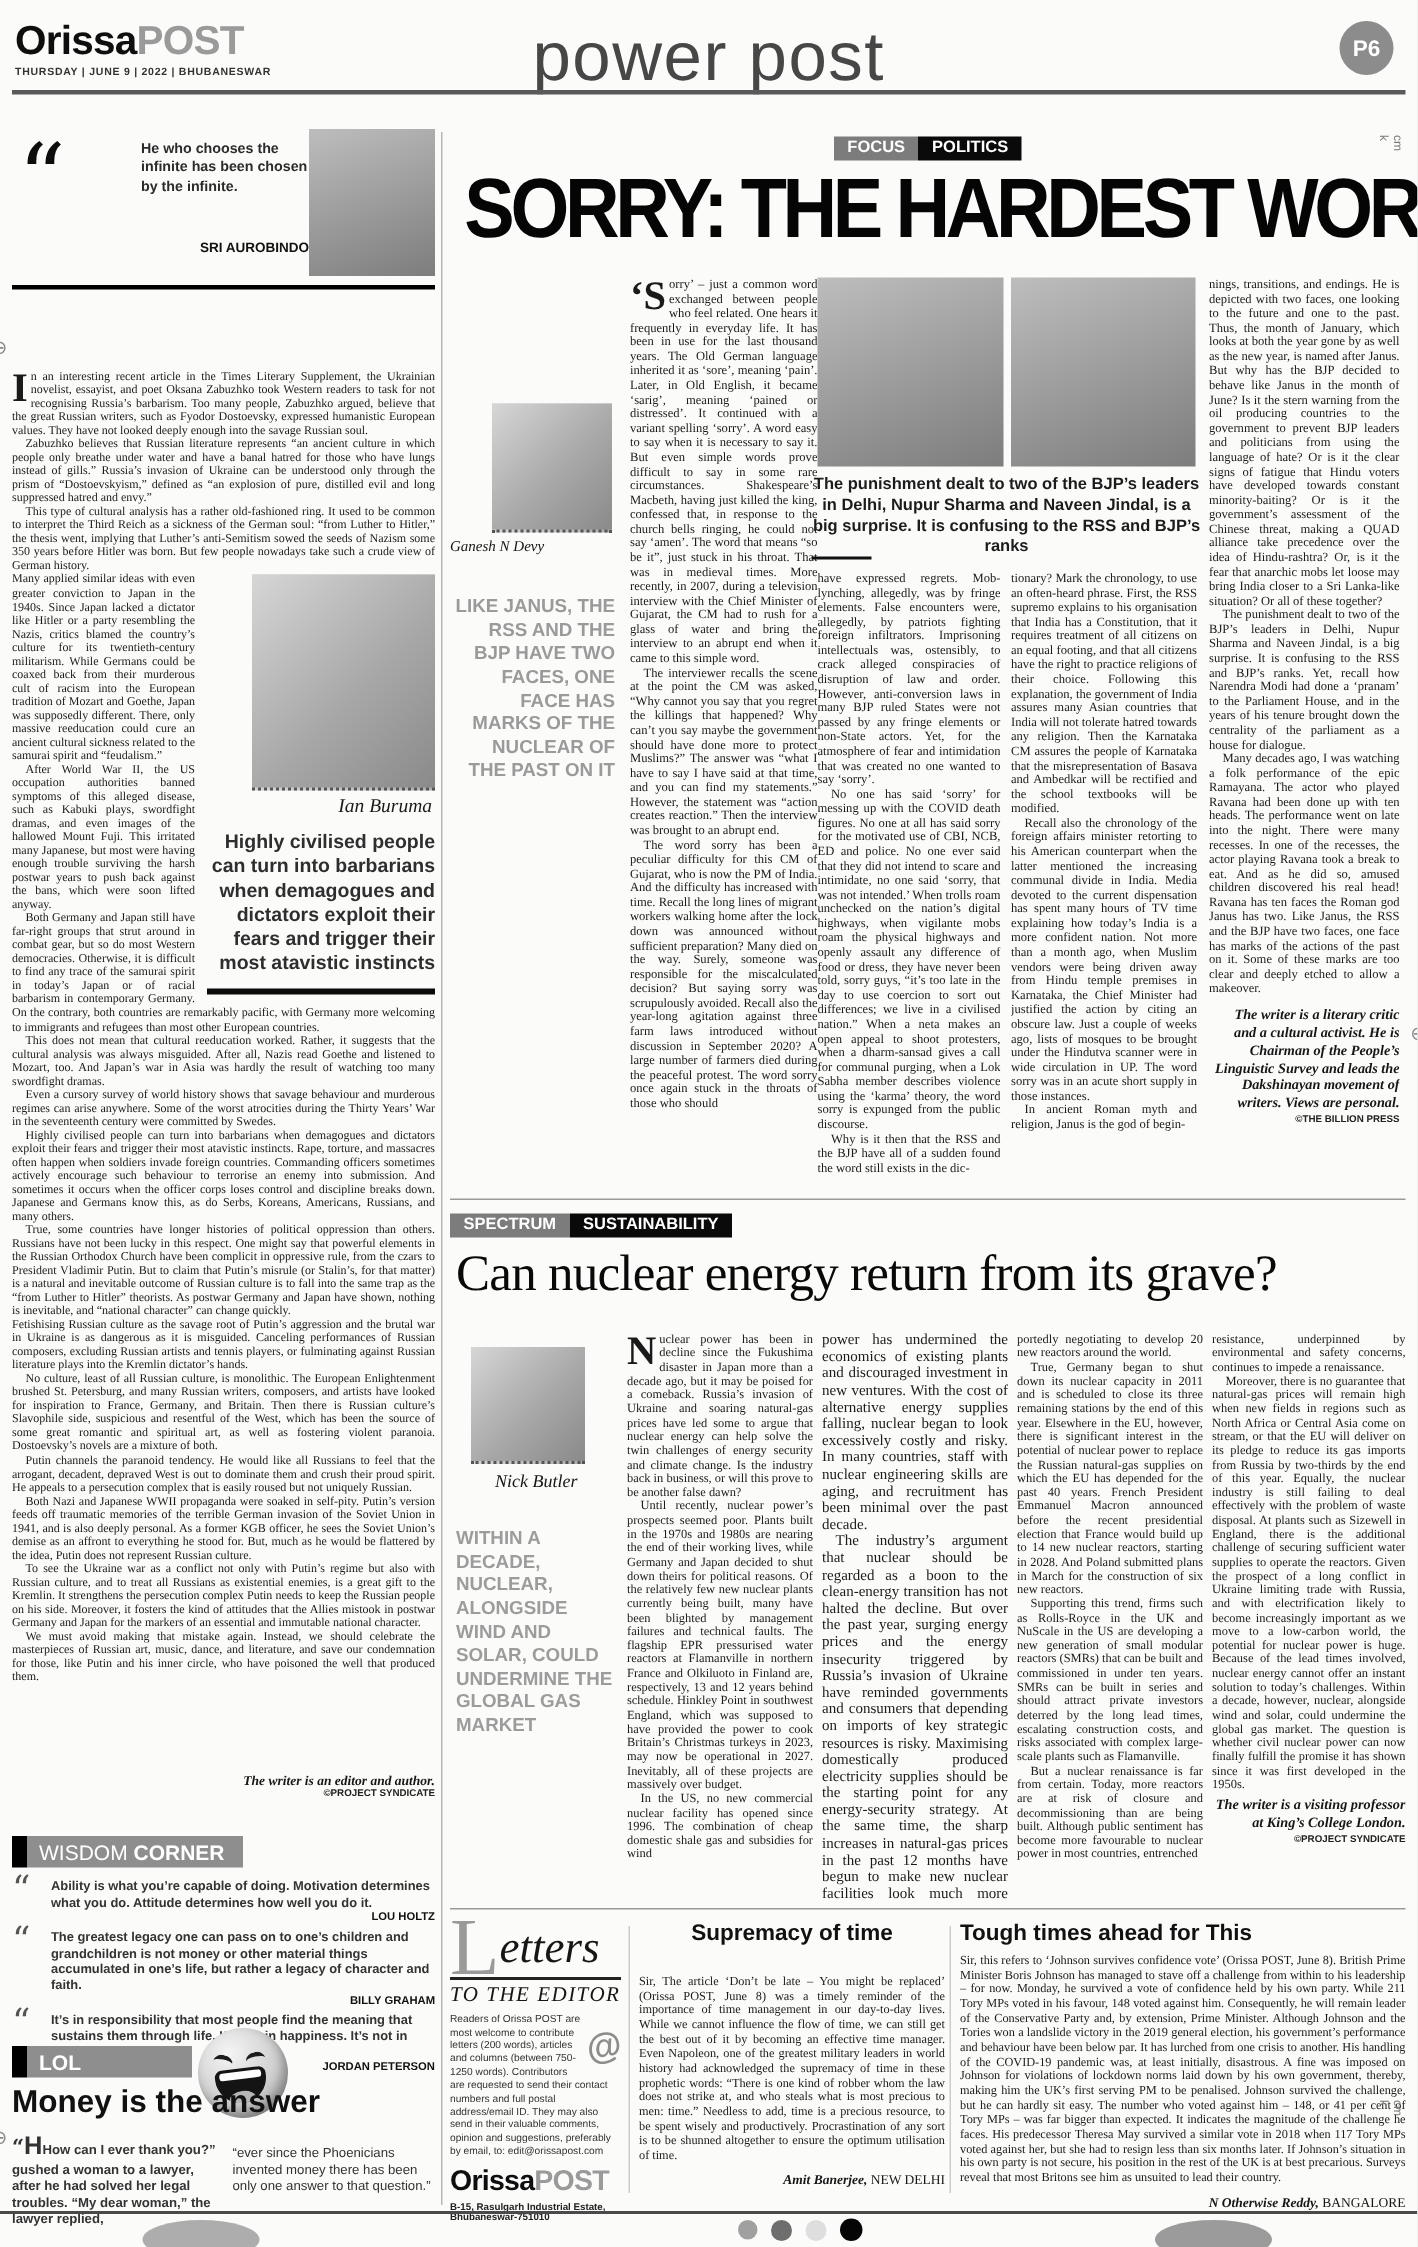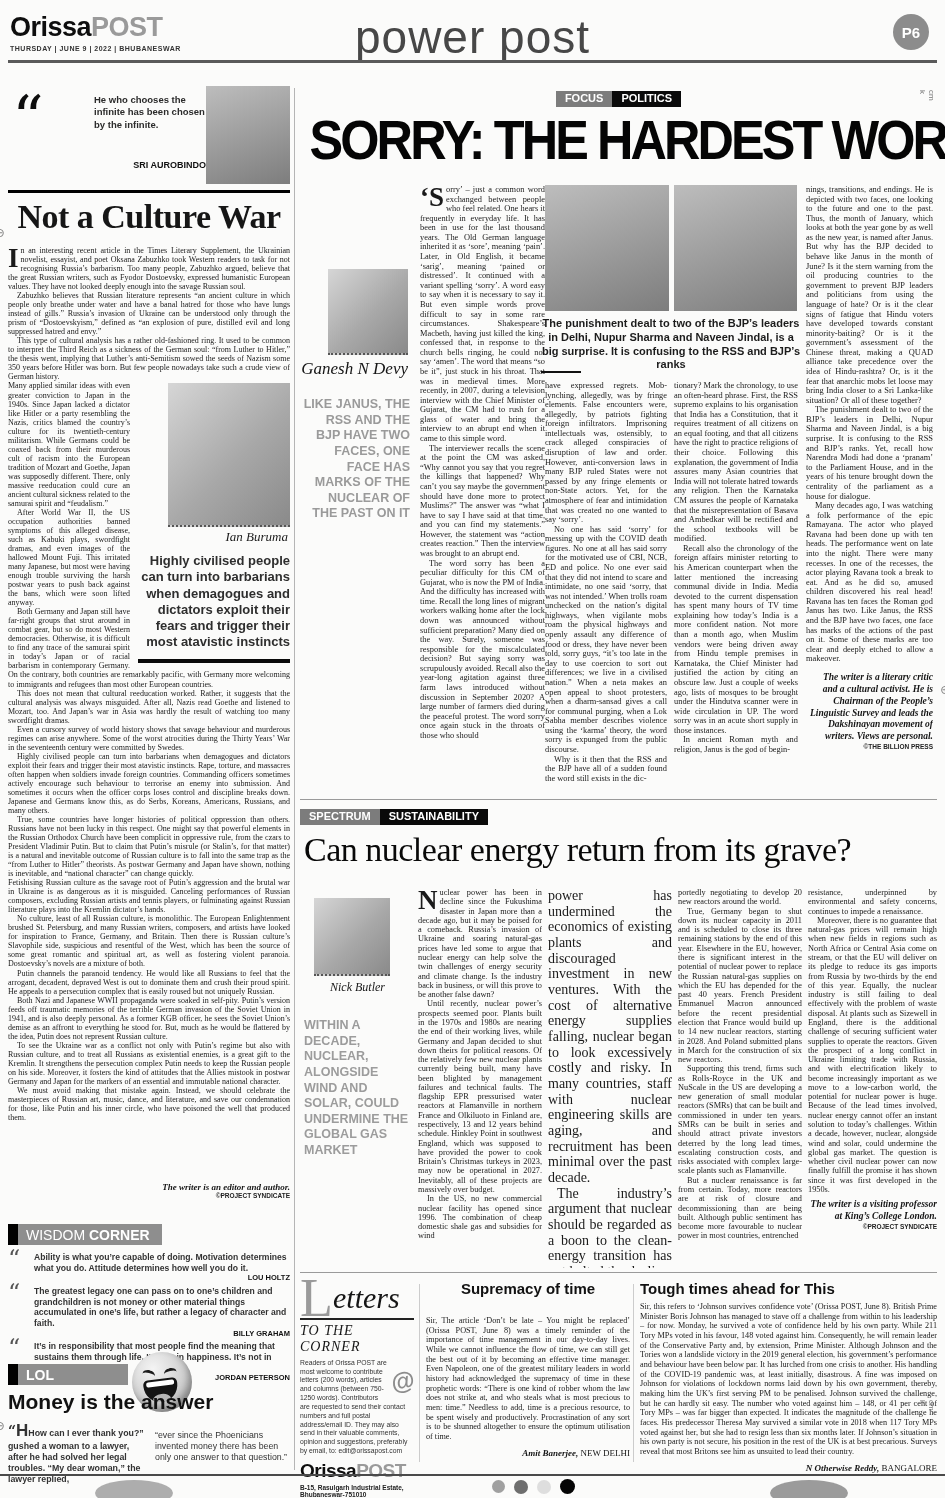--- a/index.html
+++ b/index.html
@@ -68,21 +68,20 @@
   <div class="abs vline" style="left:294px;top:88px;height:1382px;"></div>
 
   <div class="abs" style="left:8px;top:86px;width:282px;height:102px;">
     <div class="abs qmark" style="left:4px;top:14px;font-size:62px;color:#0d0d0d;">“</div>
     <div class="abs" style="left:86px;top:8px;width:112px;font-family:'Liberation Sans',sans-serif;font-weight:bold;font-size:9.5px;color:#2b2b2b;line-height:1.3;">He who chooses the infinite has been chosen by the infinite.</div>
     <div class="abs" style="left:60px;top:74px;width:138px;text-align:right;font-family:'Liberation Sans',sans-serif;font-weight:bold;font-size:9px;color:#111;">SRI AUROBINDO</div>
     <div class="abs ph dark" style="right:0;top:0;width:84px;height:98px;"></div>
   </div>
   <div class="abs" style="left:8px;top:190px;width:282px;height:3px;background:#000;"></div>
 
-  <div class="abs" style="left:8px;top:198px;width:282px;text-align:center;font-size:34px;font-weight:bold;letter-spacing:-0.5px;">Not a Culture War</div>
   <div class="abs bodytxt" style="left:8px;top:246px;width:282px;height:934px;font-size:8px;line-height:1.13;overflow:hidden;">
     <div class="dc" style="--x:0">
         <p>In an interesting recent article in the Times Literary Supplement, the Ukrainian novelist, essayist, and poet Oksana Zabuzhko took Western readers to task for not recognising Russia’s barbarism. Too many people, Zabuzhko argued, believe that the great Russian writers, such as Fyodor Dostoevsky, expressed humanistic European values. They have not looked deeply enough into the savage Russian soul.</p>
         <p>Zabuzhko believes that Russian literature represents “an ancient culture in which people only breathe under water and have a banal hatred for those who have lungs instead of gills.” Russia’s invasion of Ukraine can be understood only through the prism of “Dostoevskyism,” defined as “an explosion of pure, distilled evil and long suppressed hatred and envy.”</p>
         <p>This type of cultural analysis has a rather old-fashioned ring. It used to be common to interpret the Third Reich as a sickness of the German soul: “from Luther to Hitler,” the thesis went, implying that Luther’s anti-Semitism sowed the seeds of Nazism some 350 years before Hitler was born. But few people nowadays take such a crude view of German history.</p>
       </div>
     <div style="float:right;width:152px;margin:2px 0 4px 8px;">
       <div class="ph dotted" style="width:122px;height:142px;margin-left:30px;"></div>
       <div class="capname" style="text-align:right;margin:3px 2px 8px 0;">Ian Buruma</div>
       <div class="pullq" style="font-size:13px;color:#2e2e2e;text-align:right;border-bottom:4px solid #0a0a0a;padding-bottom:8px;">Highly civilised people can turn into barbarians when demagogues and dictators exploit their fears and trigger their most atavistic instincts</div>
@@ -155,21 +154,21 @@
 
   <div class="abs" style="left:300px;top:88px;width:637px;height:710px;">
     <div style="text-align:center;">
       <span class="tag gray">FOCUS</span><span class="tag black">POLITICS</span>
     </div>
     <div style="text-align:center;font-family:'Liberation Sans',sans-serif;font-weight:900;font-size:52px;letter-spacing:-3px;white-space:nowrap;transform:scale(.97,1.08);transform-origin:center top;color:#050505;">SORRY: THE HARDEST WORD</div>
 
     <div class="abs" style="left:0;top:97px;width:637px;height:613px;">
 
       <div class="abs ph dotted" style="left:28px;top:84px;width:80px;height:84px;"></div>
-      <div class="abs capname" style="left:0;top:174px;width:108px;text-align:right;font-size:17px;">Ganesh N Devy</div>
+      <div class="abs capname" style="left:0;top:174px;width:108px;text-align:left;font-size:10px;">Ganesh N Devy</div>
       <div class="abs pullq" style="left:0;top:212px;width:110px;font-size:12.5px;color:#9a9a9a;text-align:right;">LIKE JANUS, THE RSS AND THE BJP HAVE TWO FACES, ONE FACE HAS MARKS OF THE NUCLEAR OF THE PAST ON IT</div>
 
       <div class="abs bodytxt dc" style="left:120px;top:0;width:125px;height:613px;font-size:8.4px;line-height:1.14;overflow:hidden;">
           <p>‘Sorry’ – just a common word exchanged between people who feel related. One hears it frequently in everyday life. It has been in use for the last thousand years. The Old German language inherited it as ‘sore’, meaning ‘pain’. Later, in Old English, it became ‘sarig’, meaning ‘pained or distressed’. It continued with a variant spelling ‘sorry’. A word easy to say when it is necessary to say it. But even simple words prove difficult to say in some rare circumstances. Shakespeare’s Macbeth, having just killed the king, confessed that, in response to the church bells ringing, he could not say ‘amen’. The word that means “so be it”, just stuck in his throat. That was in medieval times. More recently, in 2007, during a television interview with the Chief Minister of Gujarat, the CM had to rush for a glass of water and bring the interview to an abrupt end when it came to this simple word.</p>
           <p>The interviewer recalls the scene at the point the CM was asked, “Why cannot you say that you regret the killings that happened? Why can’t you say maybe the government should have done more to protect Muslims?” The answer was “what I have to say I have said at that time, and you can find my statements.” However, the statement was “action creates reaction.” Then the interview was brought to an abrupt end.</p>
           <p>The word sorry has been a peculiar difficulty for this CM of Gujarat, who is now the PM of India. And the difficulty has increased with time. Recall the long lines of migrant workers walking home after the lock down was announced without sufficient preparation? Many died on the way. Surely, someone was responsible for the miscalculated decision? But saying sorry was scrupulously avoided. Recall also the year-long agitation against three farm laws introduced without discussion in September 2020? A large number of farmers died during the peaceful protest. The word sorry once again stuck in the throats of those who should</p>
         </div>
 
       <div class="abs" style="left:245px;top:0;width:252px;height:126px;display:flex;gap:5px;">
         <div class="ph dark" style="flex:1;"></div>
@@ -212,21 +211,21 @@
 
       <div class="abs ph dotted" style="left:14px;top:10px;width:76px;height:76px;"></div>
       <div class="abs capname" style="left:14px;top:92px;width:96px;font-size:12px;margin-left:16px;">Nick Butler</div>
       <div class="abs pullq" style="left:4px;top:130px;width:106px;font-size:12.5px;color:#9c9c9c;">WITHIN A DECADE, NUCLEAR, ALONGSIDE WIND AND SOLAR, COULD UNDERMINE THE GLOBAL GAS MARKET</div>
 
       <div class="abs bodytxt dc" style="left:118px;top:0;width:124px;height:380px;font-size:8.3px;line-height:1.12;overflow:hidden;">
           <p>Nuclear power has been in decline since the Fukushima disaster in Japan more than a decade ago, but it may be poised for a comeback. Russia’s invasion of Ukraine and soaring natural-gas prices have led some to argue that nuclear energy can help solve the twin challenges of energy security and climate change. Is the industry back in business, or will this prove to be another false dawn?</p>
           <p>Until recently, nuclear power’s prospects seemed poor. Plants built in the 1970s and 1980s are nearing the end of their working lives, while Germany and Japan decided to shut down theirs for political reasons. Of the relatively few new nuclear plants currently being built, many have been blighted by management failures and technical faults. The flagship EPR pressurised water reactors at Flamanville in northern France and Olkiluoto in Finland are, respectively, 13 and 12 years behind schedule. Hinkley Point in southwest England, which was supposed to have provided the power to cook Britain’s Christmas turkeys in 2023, may now be operational in 2027. Inevitably, all of these projects are massively over budget.</p>
           <p>In the US, no new commercial nuclear facility has opened since 1996. The combination of cheap domestic shale gas and subsidies for wind</p>
         </div>
-      <div class="abs bodytxt" style="left:248px;top:0;width:124px;height:380px;font-size:14px;line-height:1.12;overflow:hidden;">
+      <div class="abs bodytxt" style="left:248px;top:0;width:124px;height:380px;font-size:10px;line-height:1.12;overflow:hidden;">
           <p>power has undermined the economics of existing plants and discouraged investment in new ventures. With the cost of alternative energy supplies falling, nuclear began to look excessively costly and risky. In many countries, staff with nuclear engineering skills are aging, and recruitment has been minimal over the past decade.</p>
           <p>The industry’s argument that nuclear should be regarded as a boon to the clean-energy transition has not halted the decline. But over the past year, surging energy prices and the energy insecurity triggered by Russia’s invasion of Ukraine have reminded governments and consumers that depending on imports of key strategic resources is risky. Maximising domestically produced electricity supplies should be the starting point for any energy-security strategy. At the same time, the sharp increases in natural-gas prices in the past 12 months have begun to make new nuclear facilities look much more competitive.</p>
           <p>The result is a wave of new projects and plans. UK Prime Minister Boris Johnson wants nuclear power to provide 25% of the country’s electricity by 2050. In April, China approved the construction of six new reactors, adding to the 54 already in operation and 19 under construction. Chinese firms are re-</p>
         </div>
       <div class="abs bodytxt" style="left:378px;top:0;width:124px;height:380px;font-size:8.3px;line-height:1.12;overflow:hidden;">
           <p>portedly negotiating to develop 20 new reactors around the world.</p>
           <p>True, Germany began to shut down its nuclear capacity in 2011 and is scheduled to close its three remaining stations by the end of this year. Elsewhere in the EU, however, there is significant interest in the potential of nuclear power to replace the Russian natural-gas supplies on which the EU has depended for the past 40 years. French President Emmanuel Macron announced before the recent presidential election that France would build up to 14 new nuclear reactors, starting in 2028. And Poland submitted plans in March for the construction of six new reactors.</p>
           <p>Supporting this trend, firms such as Rolls-Royce in the UK and NuScale in the US are developing a new generation of small modular reactors (SMRs) that can be built and commissioned in under ten years. SMRs can be built in series and should attract private investors deterred by the long lead times, escalating construction costs, and risks associated with complex large-scale plants such as Flamanville.</p>
           <p>But a nuclear renaissance is far from certain. Today, more reactors are at risk of closure and decommissioning than are being built. Although public sentiment has become more favourable to nuclear power in most countries, entrenched</p>
         </div>
@@ -242,21 +241,21 @@
   </div>
 
   <div class="abs" style="left:300px;top:1272px;width:637px;height:1px;background:#9a9a9a;"></div>
 
   <div class="abs" style="left:300px;top:1280px;width:637px;height:190px;">
 
     <div class="abs" style="left:0;top:0;width:114px;">
       <div style="border-bottom:2px solid #222;padding-bottom:0;">
         <span style="font-size:54px;color:#9a9a9a;line-height:.7;vertical-align:-8px;">L</span><span style="font-style:italic;font-size:30px;">etters</span>
       </div>
-      <div style="font-style:italic;font-size:14px;letter-spacing:1px;margin:3px 0 4px;">TO THE CORNER</div>
+      <div style="font-style:italic;font-size:14px;letter-spacing:1px;margin:3px 0 4px;">TO THE EDITOR</div>
       <div style="font-family:'Liberation Sans',sans-serif;font-size:6.8px;color:#333;line-height:1.3;">
         <span style="float:right;font-size:24px;font-weight:bold;color:#8d8d8d;transform:rotate(-10deg);margin:6px 0 2px 3px;">@</span>
         <span>Readers of Orissa POST are most welcome to contribute letters (200 words), articles and columns (between 750-1250 words). Contributors are requested to send their contact numbers and full postal address/email ID. They may also send in their valuable comments, opinion and suggestions, preferably by email, to: edit@orissapost.com</span>
       </div>
       <div class="brand" style="font-size:19px;margin-top:4px;"><span class="o">Orissa</span><span class="p">POST</span></div>
       <div style="font-family:'Liberation Sans',sans-serif;font-size:6.5px;font-weight:bold;color:#222;margin-top:2px;">B-15, Rasulgarh Industrial Estate, Bhubaneswar-751010</div>
     </div>
     <div class="abs vline" style="left:119px;top:4px;height:178px;background:#ccc;"></div>
 
     <div class="abs" style="left:126px;top:0;width:204px;">

